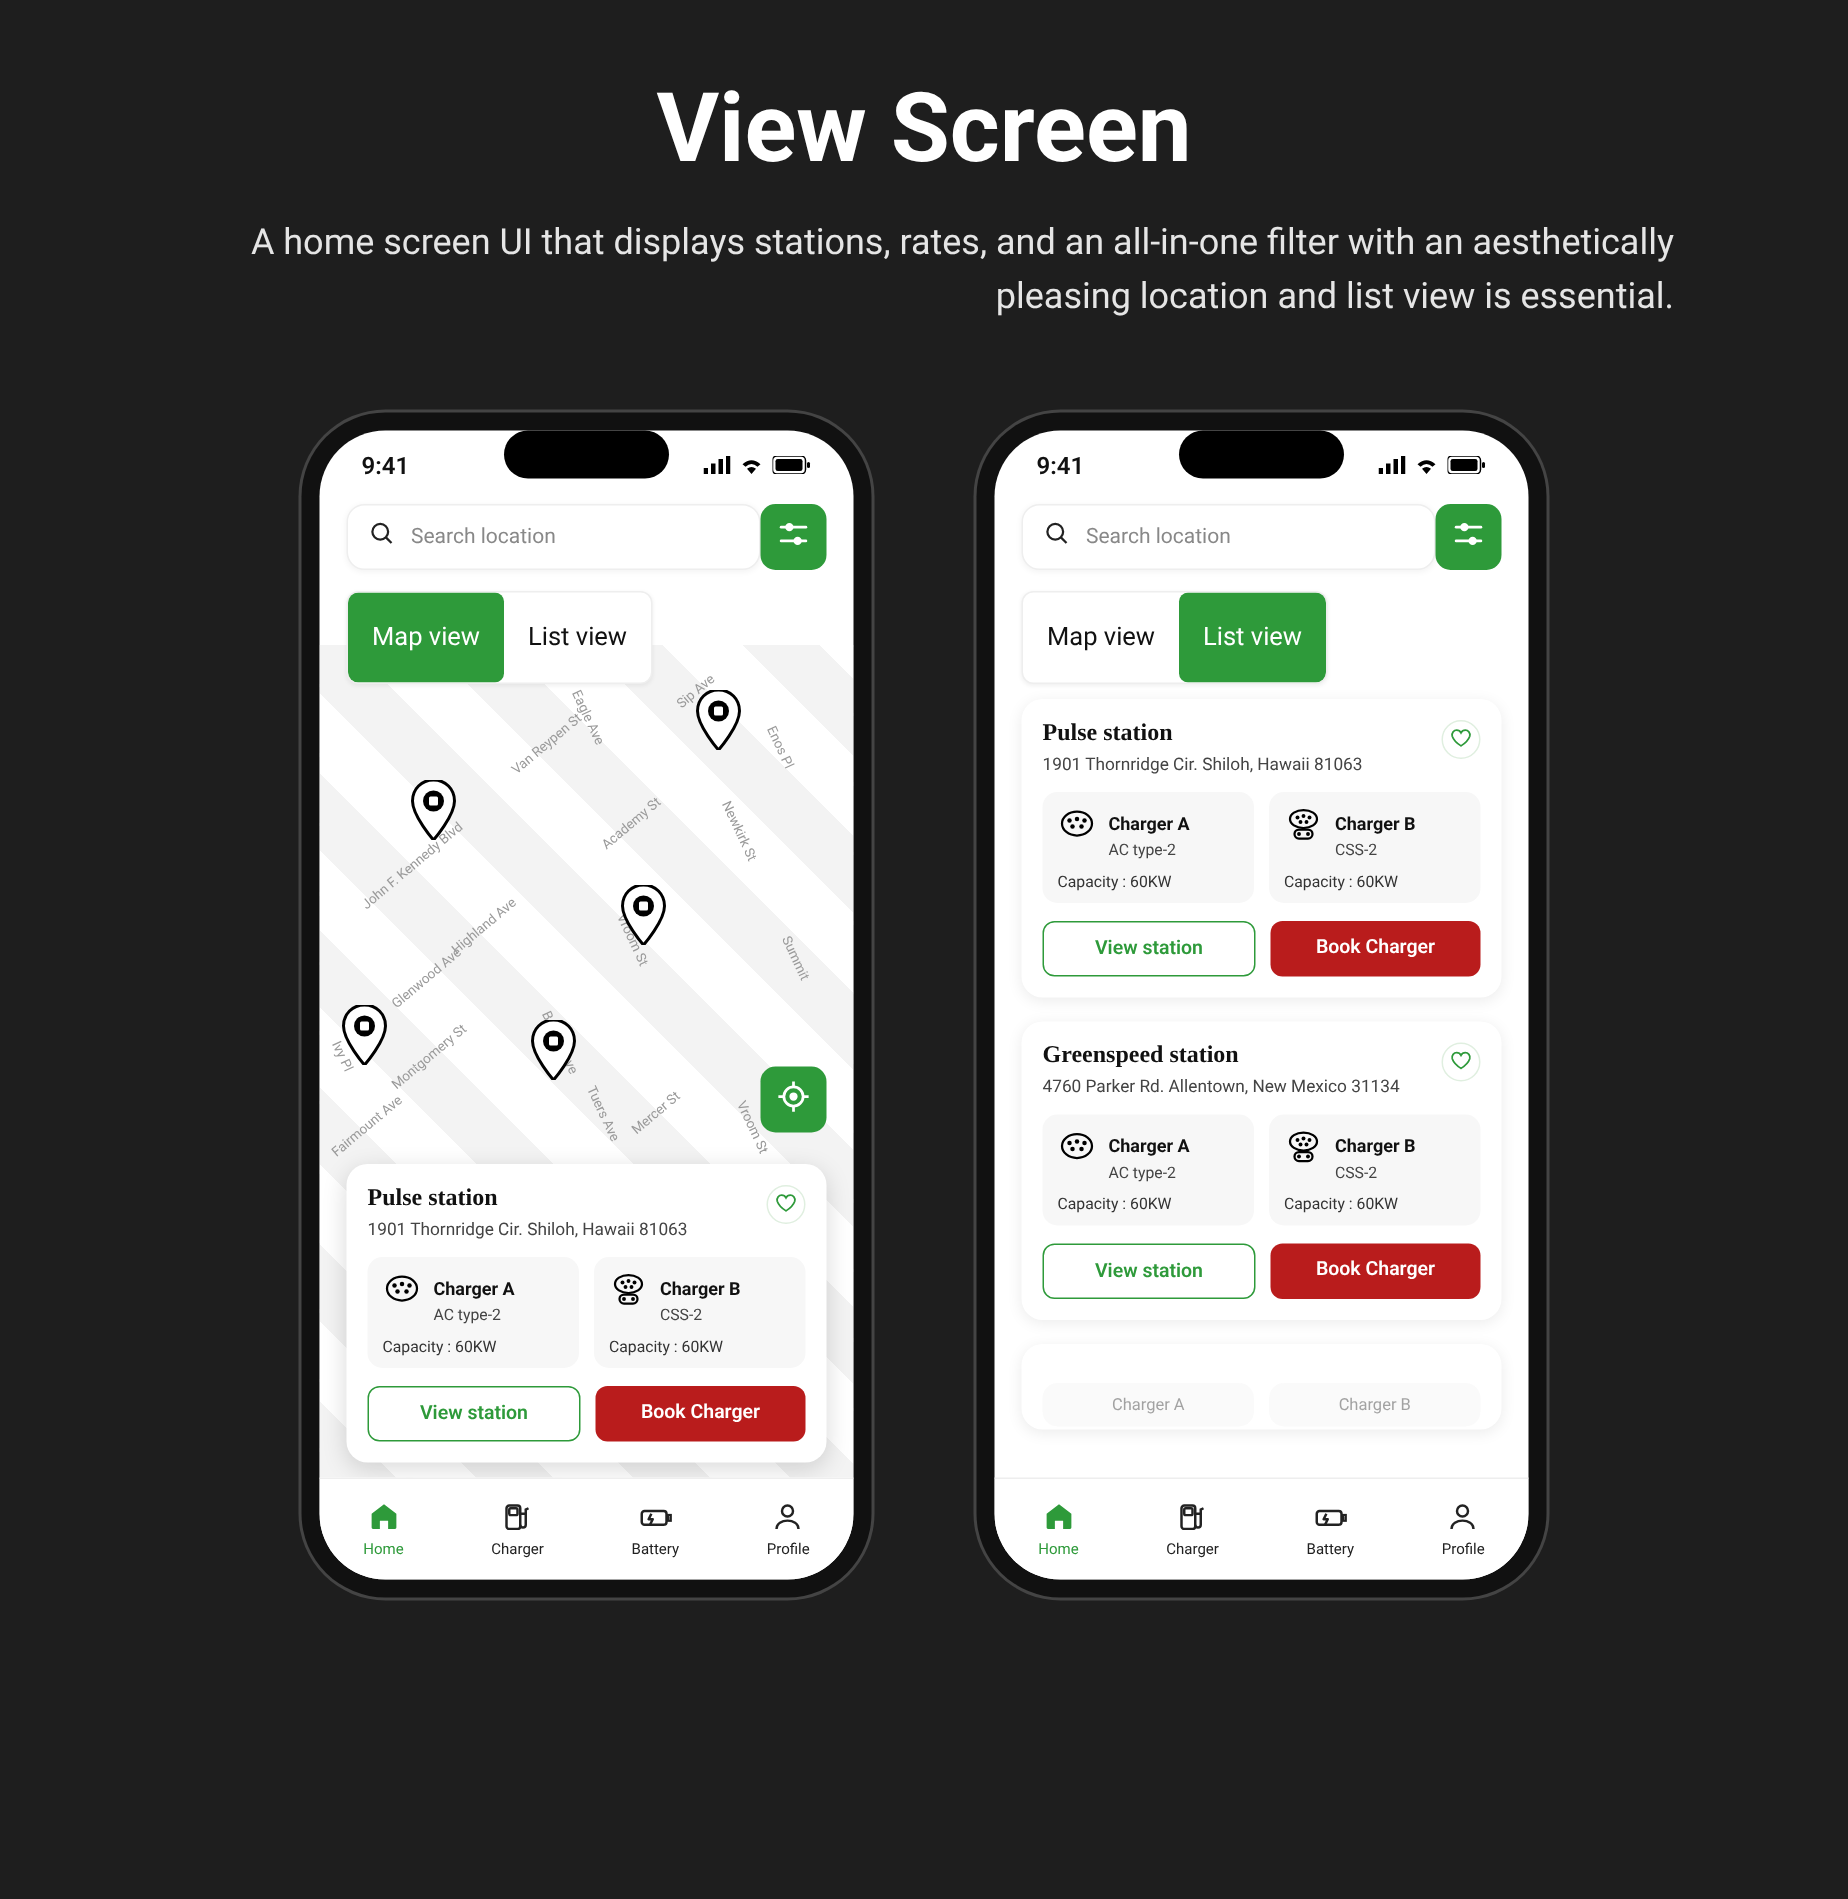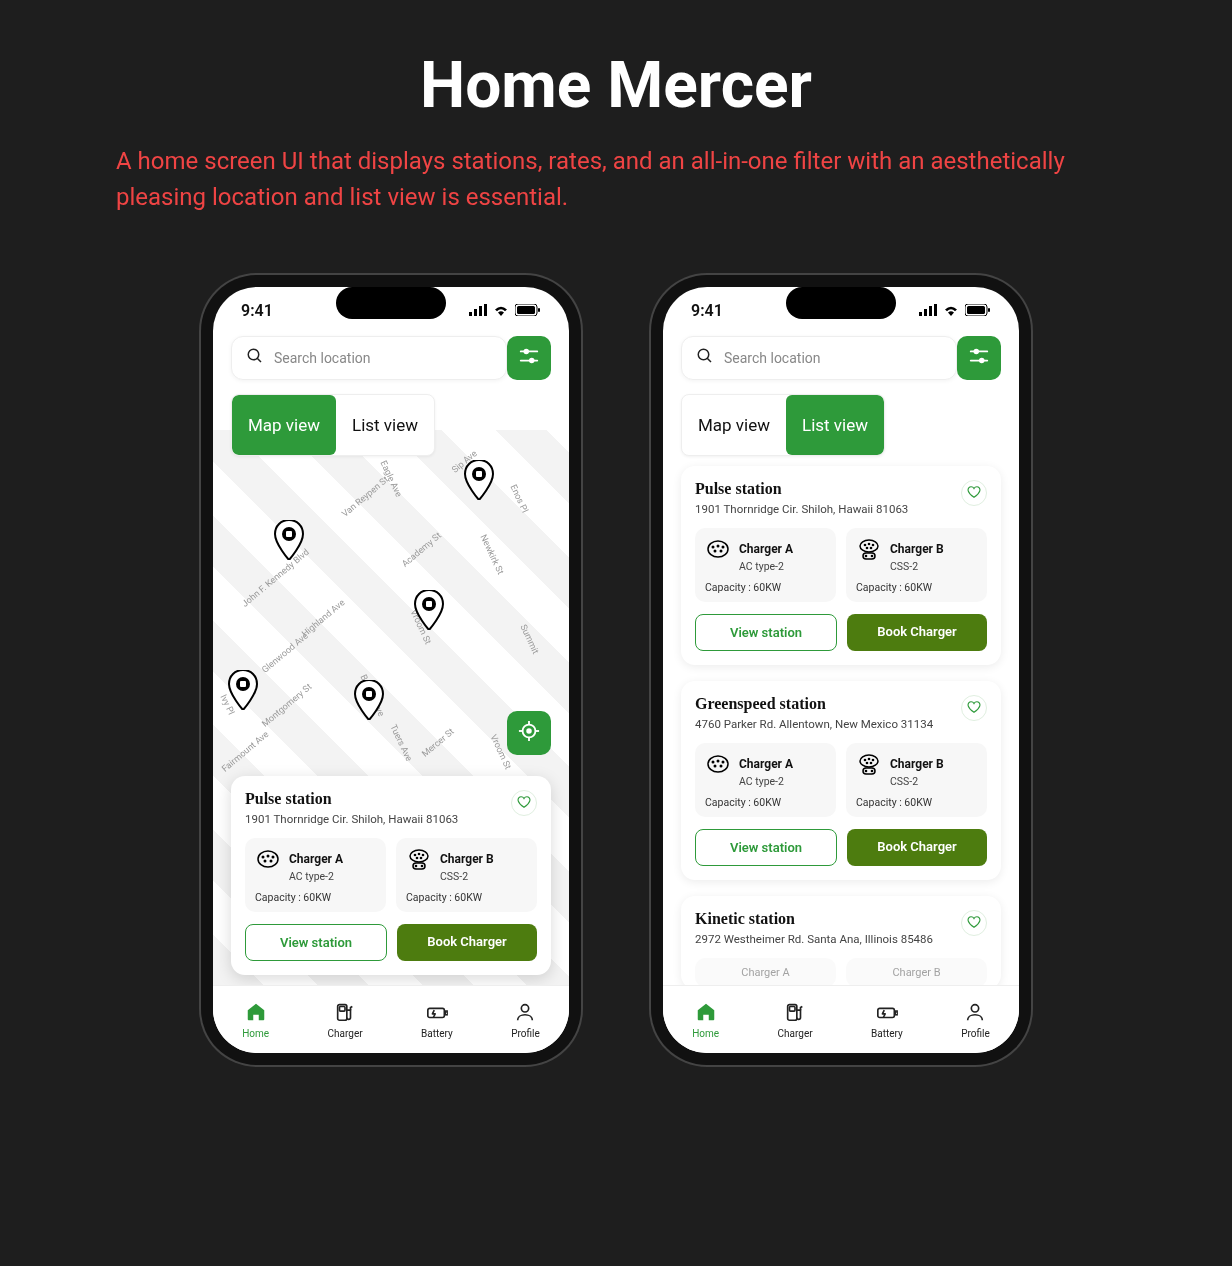--- a/index.html
+++ b/index.html
@@ -1,18 +1,18 @@
 <!DOCTYPE html>
 <html><head>
 <meta charset="utf-8">
 <style>
   * { box-sizing: border-box; margin: 0; padding: 0; font-family: -apple-system, BlinkMacSystemFont, "Segoe UI", Roboto, sans-serif; }
   body { background: #1e1e1e; color: #fff; min-height: 1266px; width: 1232px; }
   .page-title { text-align: center; font-size: 64px; font-weight: 700; padding-top: 48px; }
-  .page-sub { text-align: left; font-size: 24px; font-weight: 400; color: #ef4444; max-width: 1000px; margin: 20px auto 0; line-height: 1.5; }
+  .page-sub { text-align: right; font-size: 24px; font-weight: 400; color: #e5e5e5; max-width: 1000px; margin: 20px auto 0; line-height: 1.5; }
   .phones { display: flex; justify-content: center; gap: 70px; margin-top: 60px; }
   .phone { width: 380px; height: 790px; background: #111; border-radius: 56px; padding: 12px; position: relative; box-shadow: 0 0 0 2px #444; }
   .phone-inner { width: 100%; height: 100%; background: #fff; border-radius: 44px; overflow: hidden; position: relative; display: flex; flex-direction: column; color: #111; }
   .notch { position: absolute; top: 12px; left: 50%; transform: translateX(-50%); width: 110px; height: 32px; background: #000; border-radius: 20px; z-index: 20; }
   .status-bar { display: flex; justify-content: space-between; align-items: center; padding: 14px 28px 6px; font-size: 16px; font-weight: 600; }
   .status-icons { display: flex; align-items: center; gap: 6px; }
   .search-row { display: flex; gap: 0; padding: 10px 18px 6px; align-items: center; }
   .search-box { flex: 1; display: flex; align-items: center; gap: 10px; background: #fff; border: 1px solid #eee; border-radius: 12px; padding: 10px 14px; box-shadow: 0 1px 4px rgba(0,0,0,.05); }
   .search-box input { border: none; outline: none; font-size: 14px; flex: 1; color: #444; background: transparent; }
   .search-box input::placeholder { color: #888; }
@@ -41,31 +41,31 @@
   .chargers { display:flex; gap:10px; margin-top:12px; }
   .charger { flex:1; background:#f7f7f7; border-radius:10px; padding:8px 10px; }
   .charger-top { display:flex; align-items:center; gap:8px; }
   .plug-icon { width:26px; height:26px; display:flex; align-items:center; justify-content:center; }
   .charger-name { font-size:12px; font-weight:700; }
   .charger-type { font-size:10.5px; color:#444; margin-left:34px; margin-top:-2px; }
   .charger-cap { font-size:10.5px; color:#333; margin-top:8px; }
   .card-btns { display:flex; gap:10px; margin-top:12px; }
   .btn { flex:1; text-align:center; padding:10px 0; border-radius:8px; font-size:13px; font-weight:600; cursor:pointer; }
   .btn-outline { border:1.5px solid #2e9a3a; color:#2e9a3a; }
-  .btn-solid { background:#4d7c0f; color:#fff; }
+  .btn-solid { background:#b91c1c; color:#fff; }
   .tabbar { height:68px; border-top:1px solid #eee; display:flex; justify-content:space-around; align-items:center; background:#fff; }
   .tab { display:flex; flex-direction:column; align-items:center; gap:3px; font-size:10px; color:#222; cursor:pointer; }
   .tab.active { color:#2e9a3a; }
   .tab svg { width:22px; height:22px; }
   .kinetic-partial { padding-bottom:2px; }
 </style>
 </head>
 <body>
 
-<h1 class="page-title">Home Mercer</h1>
+<h1 class="page-title">View Screen</h1>
 <p class="page-sub">A home screen UI that displays stations, rates, and an all-in-one filter with an aesthetically pleasing location and list view is essential.</p>
 
 <div class="phones">
 
   <div class="phone">
     <div class="notch"></div>
     <div class="phone-inner">
       <div class="status-bar">
         <span>9:41</span>
         <div class="status-icons">
@@ -416,31 +416,20 @@
               <div class="charger-cap">Capacity : 60KW</div>
             </div>
           </div>
           <div class="card-btns">
             <div class="btn btn-outline">View station</div>
             <div class="btn btn-solid">Book Charger</div>
           </div>
         </div>
 
         <div class="station-card kinetic-partial">
-          <div class="station-head">
-            <div>
-              <div class="station-name">Kinetic station</div>
-              <div class="station-addr">2972 Westheimer Rd. Santa Ana, Illinois 85486</div>
-            </div>
-            <div class="heart">
-                <span><svg width="14" height="14" viewBox="0 0 24 24" fill="none" stroke="#2e9a3a" stroke-width="2">
-                    <path d="M12 21s-8-5-10-11c-1-4 2-7 5-7 2 0 4 1 5 3 1-2 3-3 5-3 3 0 6 3 5 7-2 6-10 11-10 11z"></path>
-                  </svg></span>
-              </div>
-          </div>
           <div class="chargers" style="opacity:.6">
             <div class="charger" style="text-align:center;font-size:11px;color:#666"><span>Charger A</span></div>
             <div class="charger" style="text-align:center;font-size:11px;color:#666"><span>Charger B</span></div>
           </div>
         </div>
 
       </div>
 
       <div class="tabbar">
         <div class="tab active">

